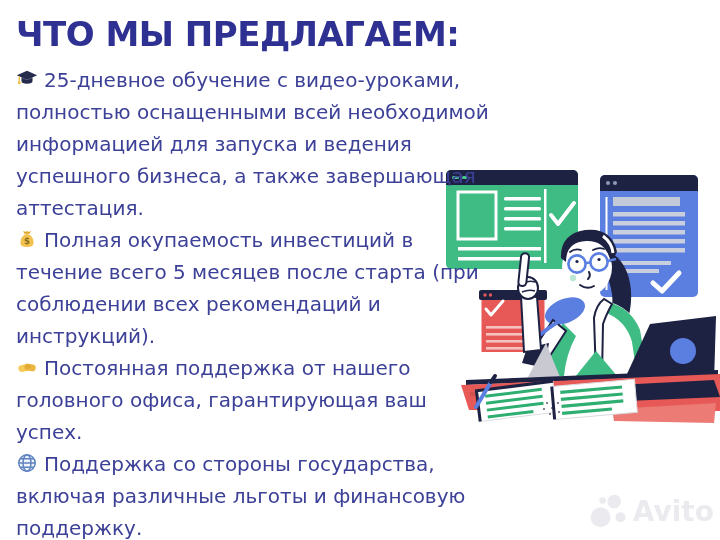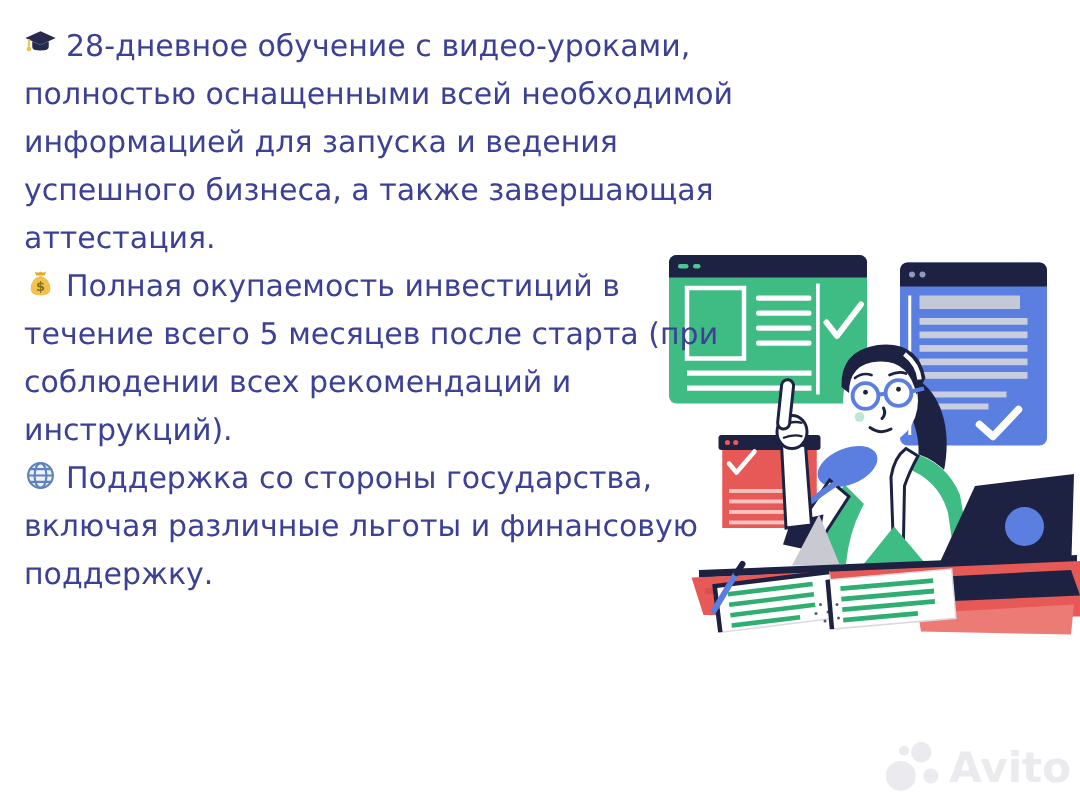--- a/index.html
+++ b/index.html
@@ -32,32 +32,38 @@
   .f-pgreen{fill:var(--paper-green,#2fae72);}
   .sw-white{stroke:#fff;fill:none;stroke-linecap:round;stroke-linejoin:round;}
   .ol{stroke:var(--navy,#1d2142);}
 </style>
 </head>
 <body>
 
 <div class="canvas">
 
   <div class="content">
+    <h1 class="title">ЧТО МЫ ПРЕДЛАГАЕМ:</h1>
     <div class="bullets">
       <p><span class="ic"><svg viewBox="0 0 24 24">
               <polygon points="12,3 23,8 12,13 1,8" fill="#262b4e"></polygon>
               <path d="M6,10.3 v4.2 q0,2.6 6,2.6 q6,0 6,-2.6 v-4.2 L12,13 Z" fill="#262b4e"></path>
               <path d="M3.6,8.8 v5.6" stroke="#f2c14e" stroke-width="1.6" fill="none"></path>
               <circle cx="3.6" cy="16" r="1.7" fill="#f2c14e"></circle>
-            </svg></span><span>28-дневное обучение с видео-уроками, полностью оснащенными всей необходимой информацией для запуска и ведения успешного бизнеса, а также завершающая аттестация.</span></p>
+            </svg></span><span>25-дневное обучение с видео-уроками, полностью оснащенными всей необходимой информацией для запуска и ведения успешного бизнеса, а также завершающая аттестация.</span></p>
       <p><span class="ic"><svg viewBox="0 0 24 24">
               <path d="M9,6.2 L7.8,3.2 q3.2,1.7 4.2,0.1 q1,1.6 4.2,-0.1 L15,6.2 Z" fill="#e0a92e"></path>
               <path d="M12,6.4 q7.2,2.2 7.2,9.3 q0,5 -7.2,5 q-7.2,0 -7.2,-5 q0,-7.1 7.2,-9.3 Z" fill="#f2c14e"></path>
               <text x="12" y="17.2" font-size="9.5" font-weight="bold" fill="#8a6d1f" text-anchor="middle">$</text>
             </svg></span><span>Полная окупаемость инвестиций в течение всего 5 месяцев после старта (при соблюдении всех рекомендаций и инструкций).</span></p>
+      <p><span class="ic"><svg viewBox="0 0 24 24">
+              <rect x="2.5" y="9.5" width="12.5" height="7.5" rx="3.7" fill="#f5ca5a" transform="rotate(-12 8.7 13.2)"></rect>
+              <rect x="9" y="8.7" width="12.5" height="7.5" rx="3.7" fill="#eab640" transform="rotate(10 15.2 12.4)"></rect>
+              <path d="M10.5,11 l2.5,2.5 M13,10 l2.3,2.3" stroke="#d89b2a" stroke-width="1.1" fill="none" stroke-linecap="round"></path>
+            </svg></span><span>Постоянная поддержка от нашего головного офиса, гарантирующая ваш успех.</span></p>
       <p><span class="ic"><svg viewBox="0 0 24 24" fill="none" stroke="#5f82c0" stroke-width="1.6">
               <circle cx="12" cy="12" r="9" fill="#eef3fb"></circle>
               <ellipse cx="12" cy="12" rx="4.3" ry="9"></ellipse>
               <path d="M3,12 h18 M4.4,7.4 h15.2 M4.4,16.6 h15.2"></path>
             </svg></span><span>Поддержка со стороны государства, включая различные льготы и финансовую поддержку.</span></p>
     </div>
   </div>
 
   <div class="illustration">
     <svg width="282" height="276" viewBox="438 158 282 276" xmlns="http://www.w3.org/2000/svg">

